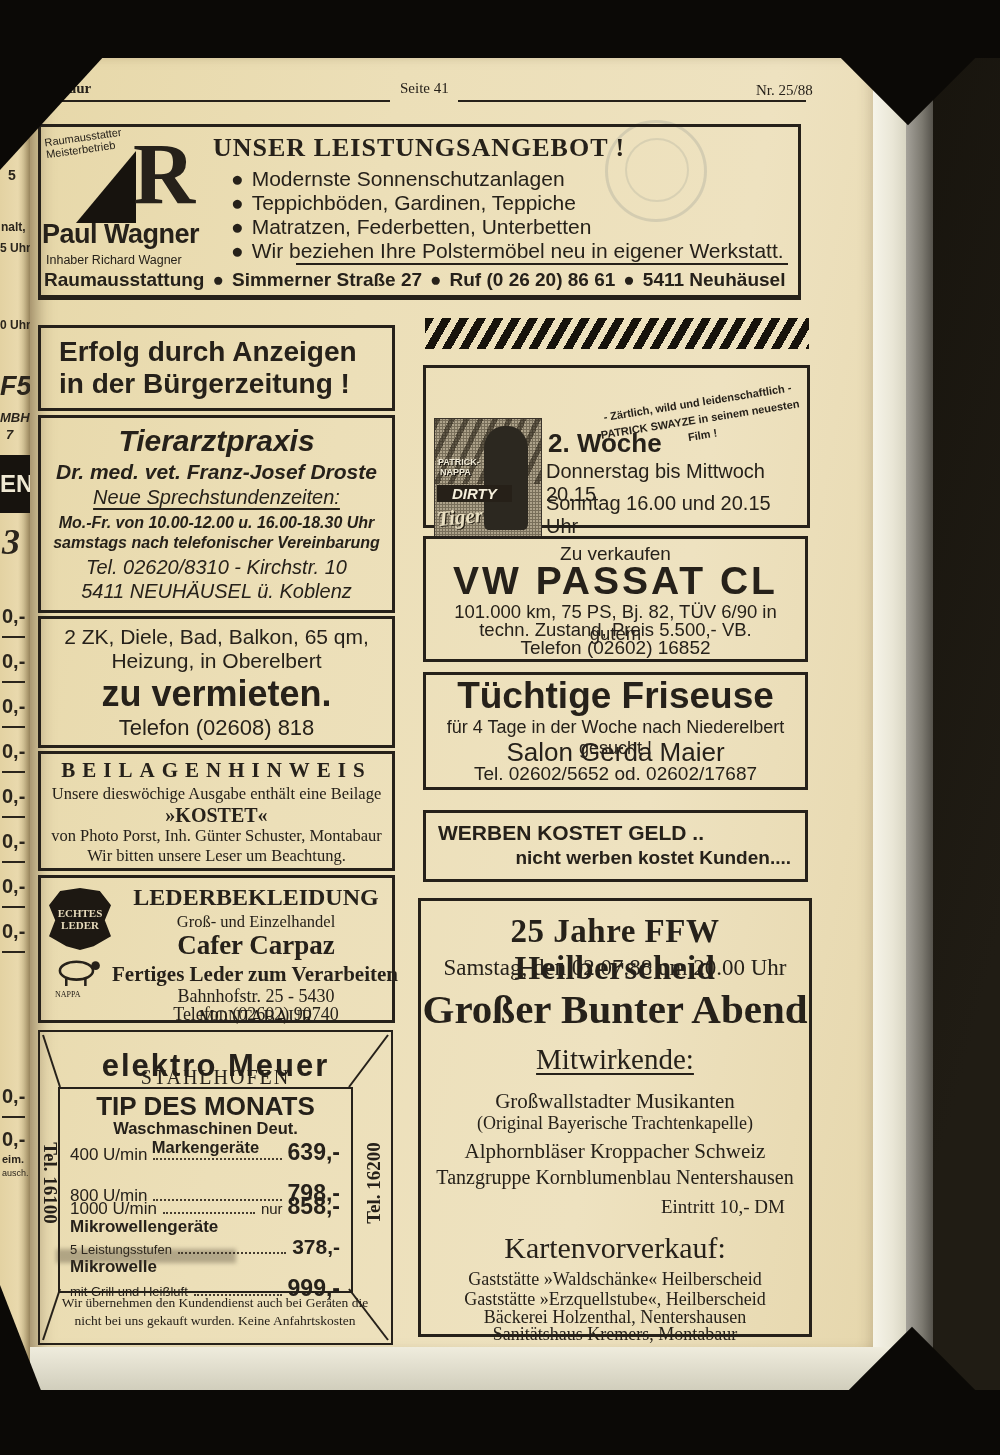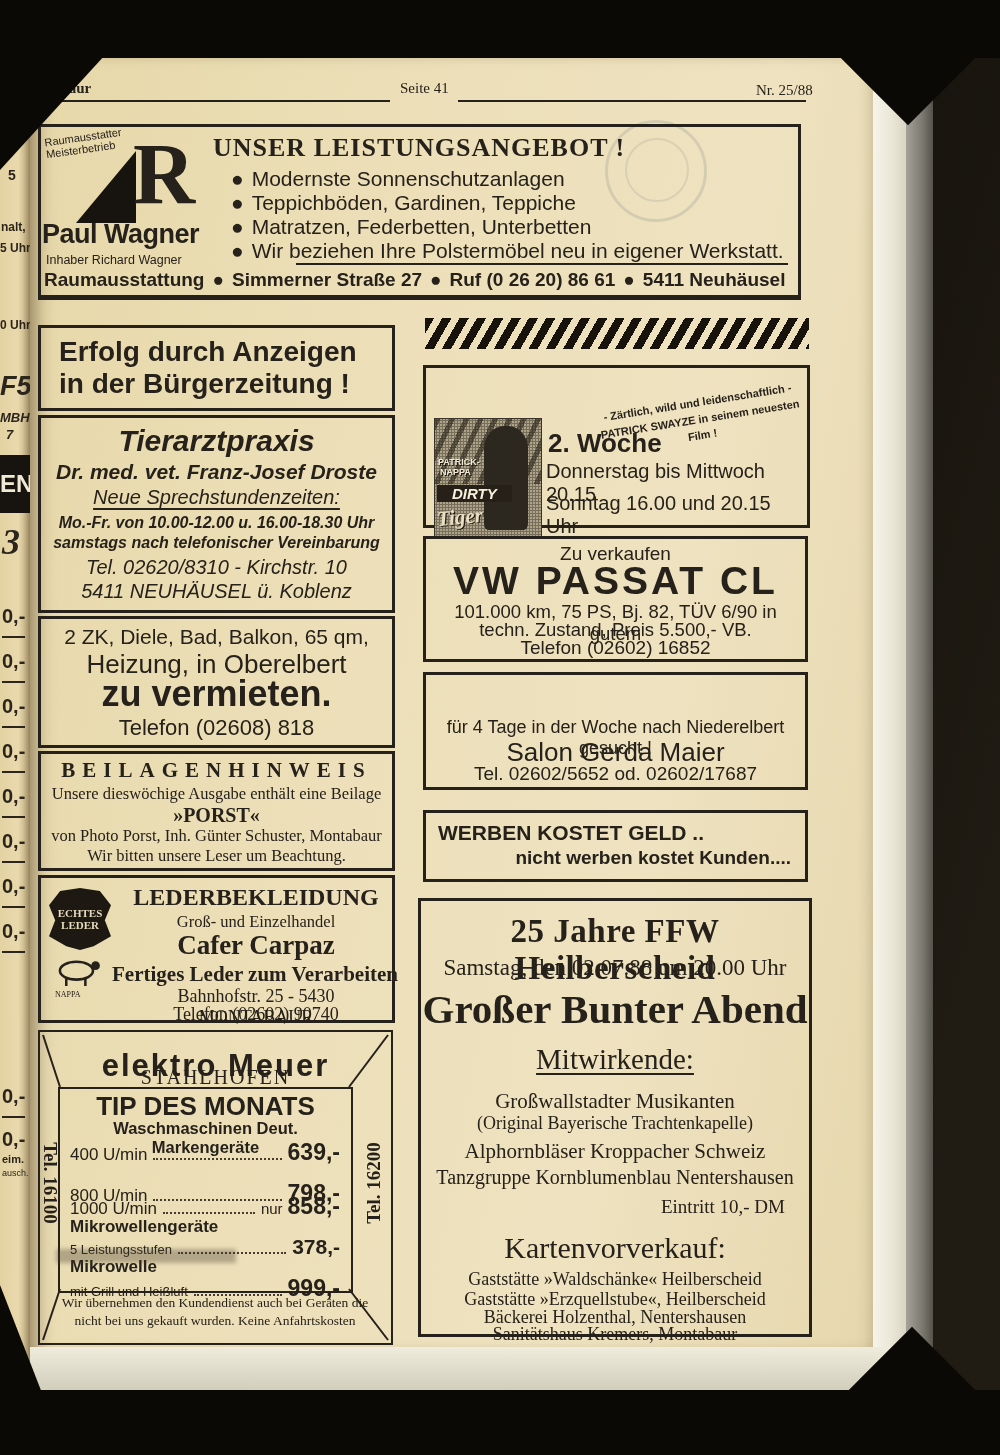--- a/index.html
+++ b/index.html
@@ -119,29 +119,29 @@
       <div class="abs b i" style="left:0;top:42px;width:100%;font-size:21px;">Dr. med. vet. Franz-Josef Droste</div>
       <div class="abs i ul" style="left:0;top:68px;width:100%;font-size:20px;">Neue Sprechstundenzeiten:</div>
       <div class="abs b i" style="left:0;top:96px;width:100%;font-size:16px;">Mo.-Fr. von 10.00-12.00 u. 16.00-18.30 Uhr</div>
       <div class="abs b i" style="left:0;top:116px;width:100%;font-size:16px;">samstags nach telefonischer Vereinbarung</div>
       <div class="abs i" style="left:0;top:138px;width:100%;font-size:20px;">Tel. 02620/8310 - Kirchstr. 10</div>
       <div class="abs i" style="left:0;top:162px;width:100%;font-size:20px;">5411 NEUHÄUSEL ü. Koblenz</div>
     </div>
 
     <div class="box c" style="left:8px;top:558px;width:351px;height:126px;">
       <div class="abs" style="left:0;top:6px;width:100%;font-size:21px;">2 ZK, Diele, Bad, Balkon, 65 qm,</div>
-      <div class="abs" style="left:0;top:30px;width:100%;font-size:26px;">Heizung, in Oberelbert</div>
+      <div class="abs" style="left:0;top:30px;width:100%;font-size:21px;">Heizung, in Oberelbert</div>
       <div class="abs b" style="left:0;top:54px;width:100%;font-size:36px;">zu vermieten.</div>
       <div class="abs" style="left:0;top:96px;width:100%;font-size:22px;">Telefon (02608) 818</div>
     </div>
 
     <div class="box c ser" style="left:8px;top:693px;width:351px;height:114px;">
       <div class="abs b" style="left:0;top:4px;width:100%;font-size:21px;letter-spacing:7px;">BEILAGENHINWEIS</div>
       <div class="abs" style="left:0;top:30px;width:100%;font-size:16.5px;">Unsere dieswöchige Ausgabe enthält eine Beilage</div>
-      <div class="abs b" style="left:0;top:50px;width:100%;font-size:20px;">»PORST«</div>
+      <div class="abs b" style="left:0;top:50px;width:100%;font-size:20px;">»KOSTET«</div>
       <div class="abs" style="left:0;top:72px;width:100%;font-size:16.5px;">von Photo Porst, Inh. Günter Schuster, Montabaur</div>
       <div class="abs" style="left:0;top:92px;width:100%;font-size:16.5px;">Wir bitten unsere Leser um Beachtung.</div>
     </div>
 
     <div class="box ser" style="left:8px;top:817px;width:351px;height:142px;">
       <div class="abs" style="left:8px;top:10px;width:70px;">
         <div style="width:62px;height:62px;background:#1d1812;clip-path:polygon(50% 0,82% 5%,100% 28%,90% 52%,100% 78%,72% 94%,50% 100%,28% 94%,0 78%,10% 52%,0 28%,18% 5%);color:#e8dcbc;text-align:center;font-size:11px;font-weight:bold;padding-top:0;display:flex;flex-direction:column;justify-content:center;">
           <div>ECHTES</div>
           <div>LEDER</div>
         </div>
@@ -234,20 +234,21 @@
 
     <div class="box c" style="left:393px;top:478px;width:379px;height:120px;">
       <div class="abs" style="left:0;top:4px;width:100%;font-size:19px;">Zu verkaufen</div>
       <div class="abs b" style="left:0;top:20px;width:100%;font-size:39px;letter-spacing:3px;">VW PASSAT CL</div>
       <div class="abs" style="left:0;top:62px;width:100%;font-size:18.5px;">101.000 km, 75 PS, Bj. 82, TÜV 6/90 in gutem</div>
       <div class="abs" style="left:0;top:80px;width:100%;font-size:18.5px;">techn. Zustand, Preis 5.500,- VB.</div>
       <div class="abs" style="left:0;top:98px;width:100%;font-size:19px;">Telefon (02602) 16852</div>
     </div>
 
     <div class="box c" style="left:393px;top:614px;width:379px;height:112px;">
+      <div class="abs b" style="left:0;top:0px;width:100%;font-size:37px;">Tüchtige Friseuse</div>
       <div class="abs" style="left:0;top:42px;width:100%;font-size:18px;">für 4 Tage in der Woche nach Niederelbert gesucht !</div>
       <div class="abs" style="left:0;top:62px;width:100%;font-size:26px;">Salon Gerda Maier</div>
       <div class="abs" style="left:0;top:88px;width:100%;font-size:19px;">Tel. 02602/5652 od. 02602/17687</div>
     </div>
 
     <div class="box" style="left:393px;top:752px;width:379px;height:66px;">
       <div class="abs b" style="left:12px;top:8px;font-size:21px;">WERBEN KOSTET GELD ..</div>
       <div class="abs b" style="right:14px;top:34px;font-size:19px;padding-left:48px;">nicht werben kostet Kunden....</div>
     </div>
 

